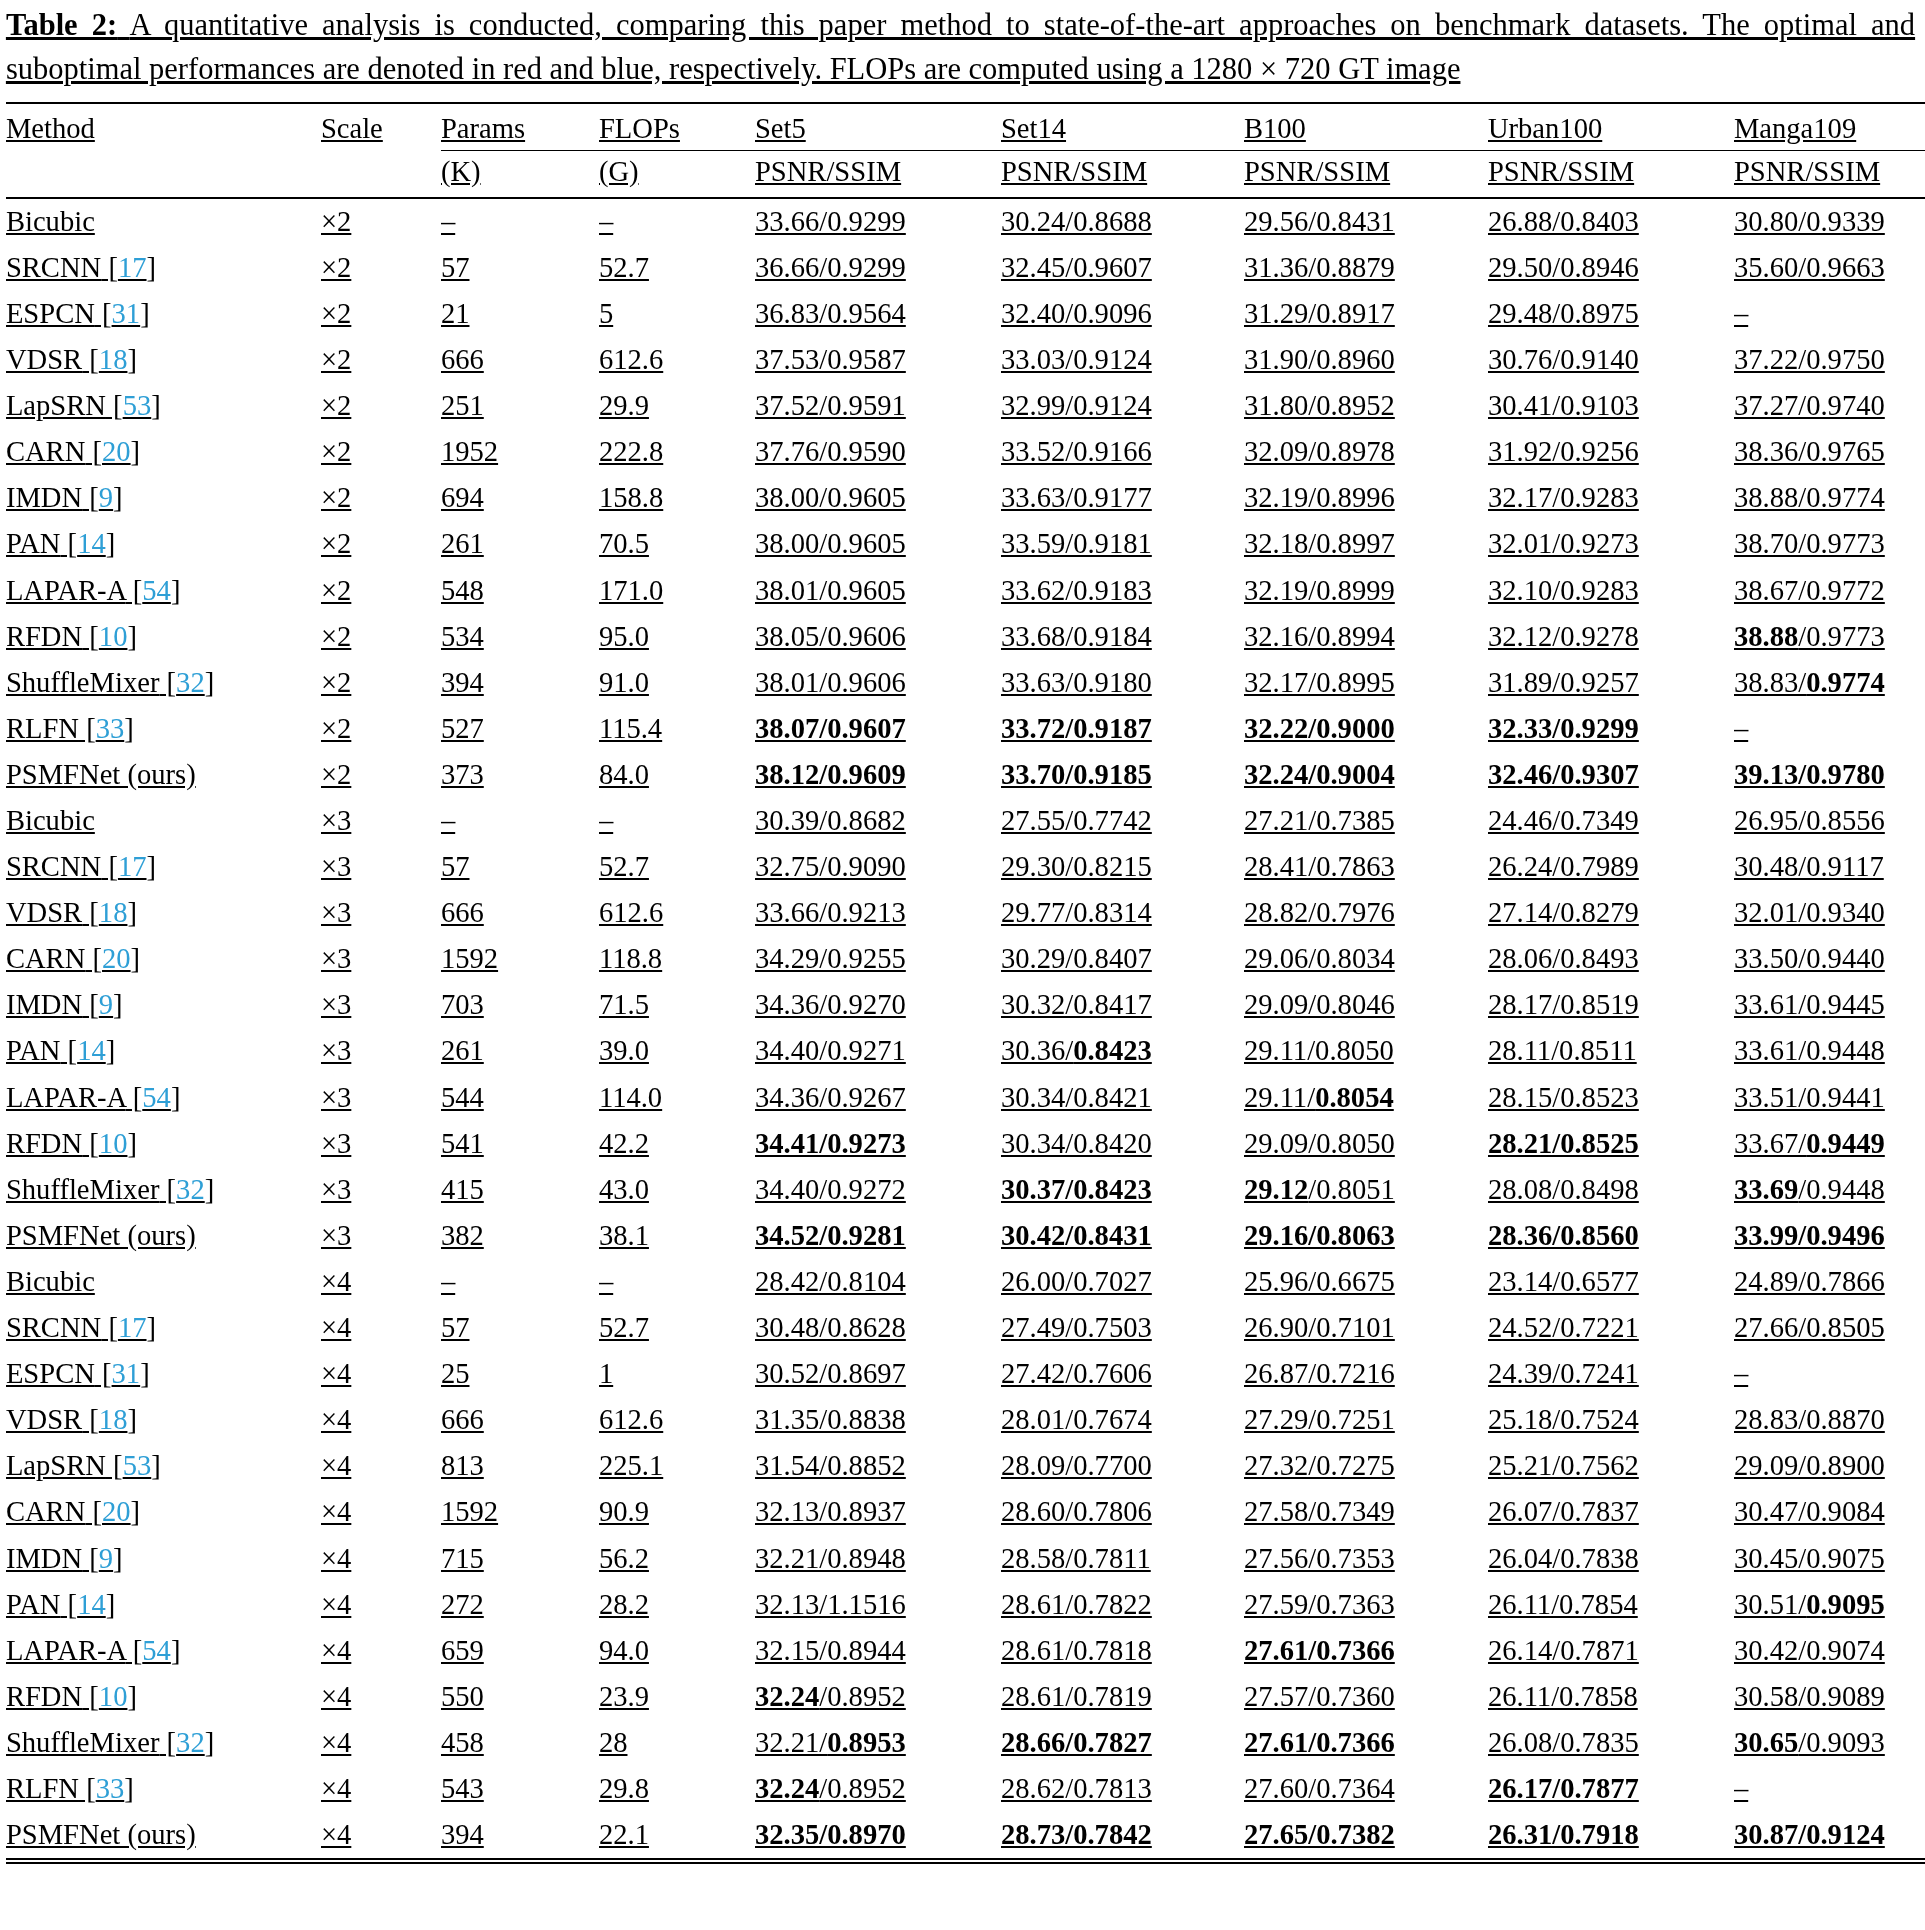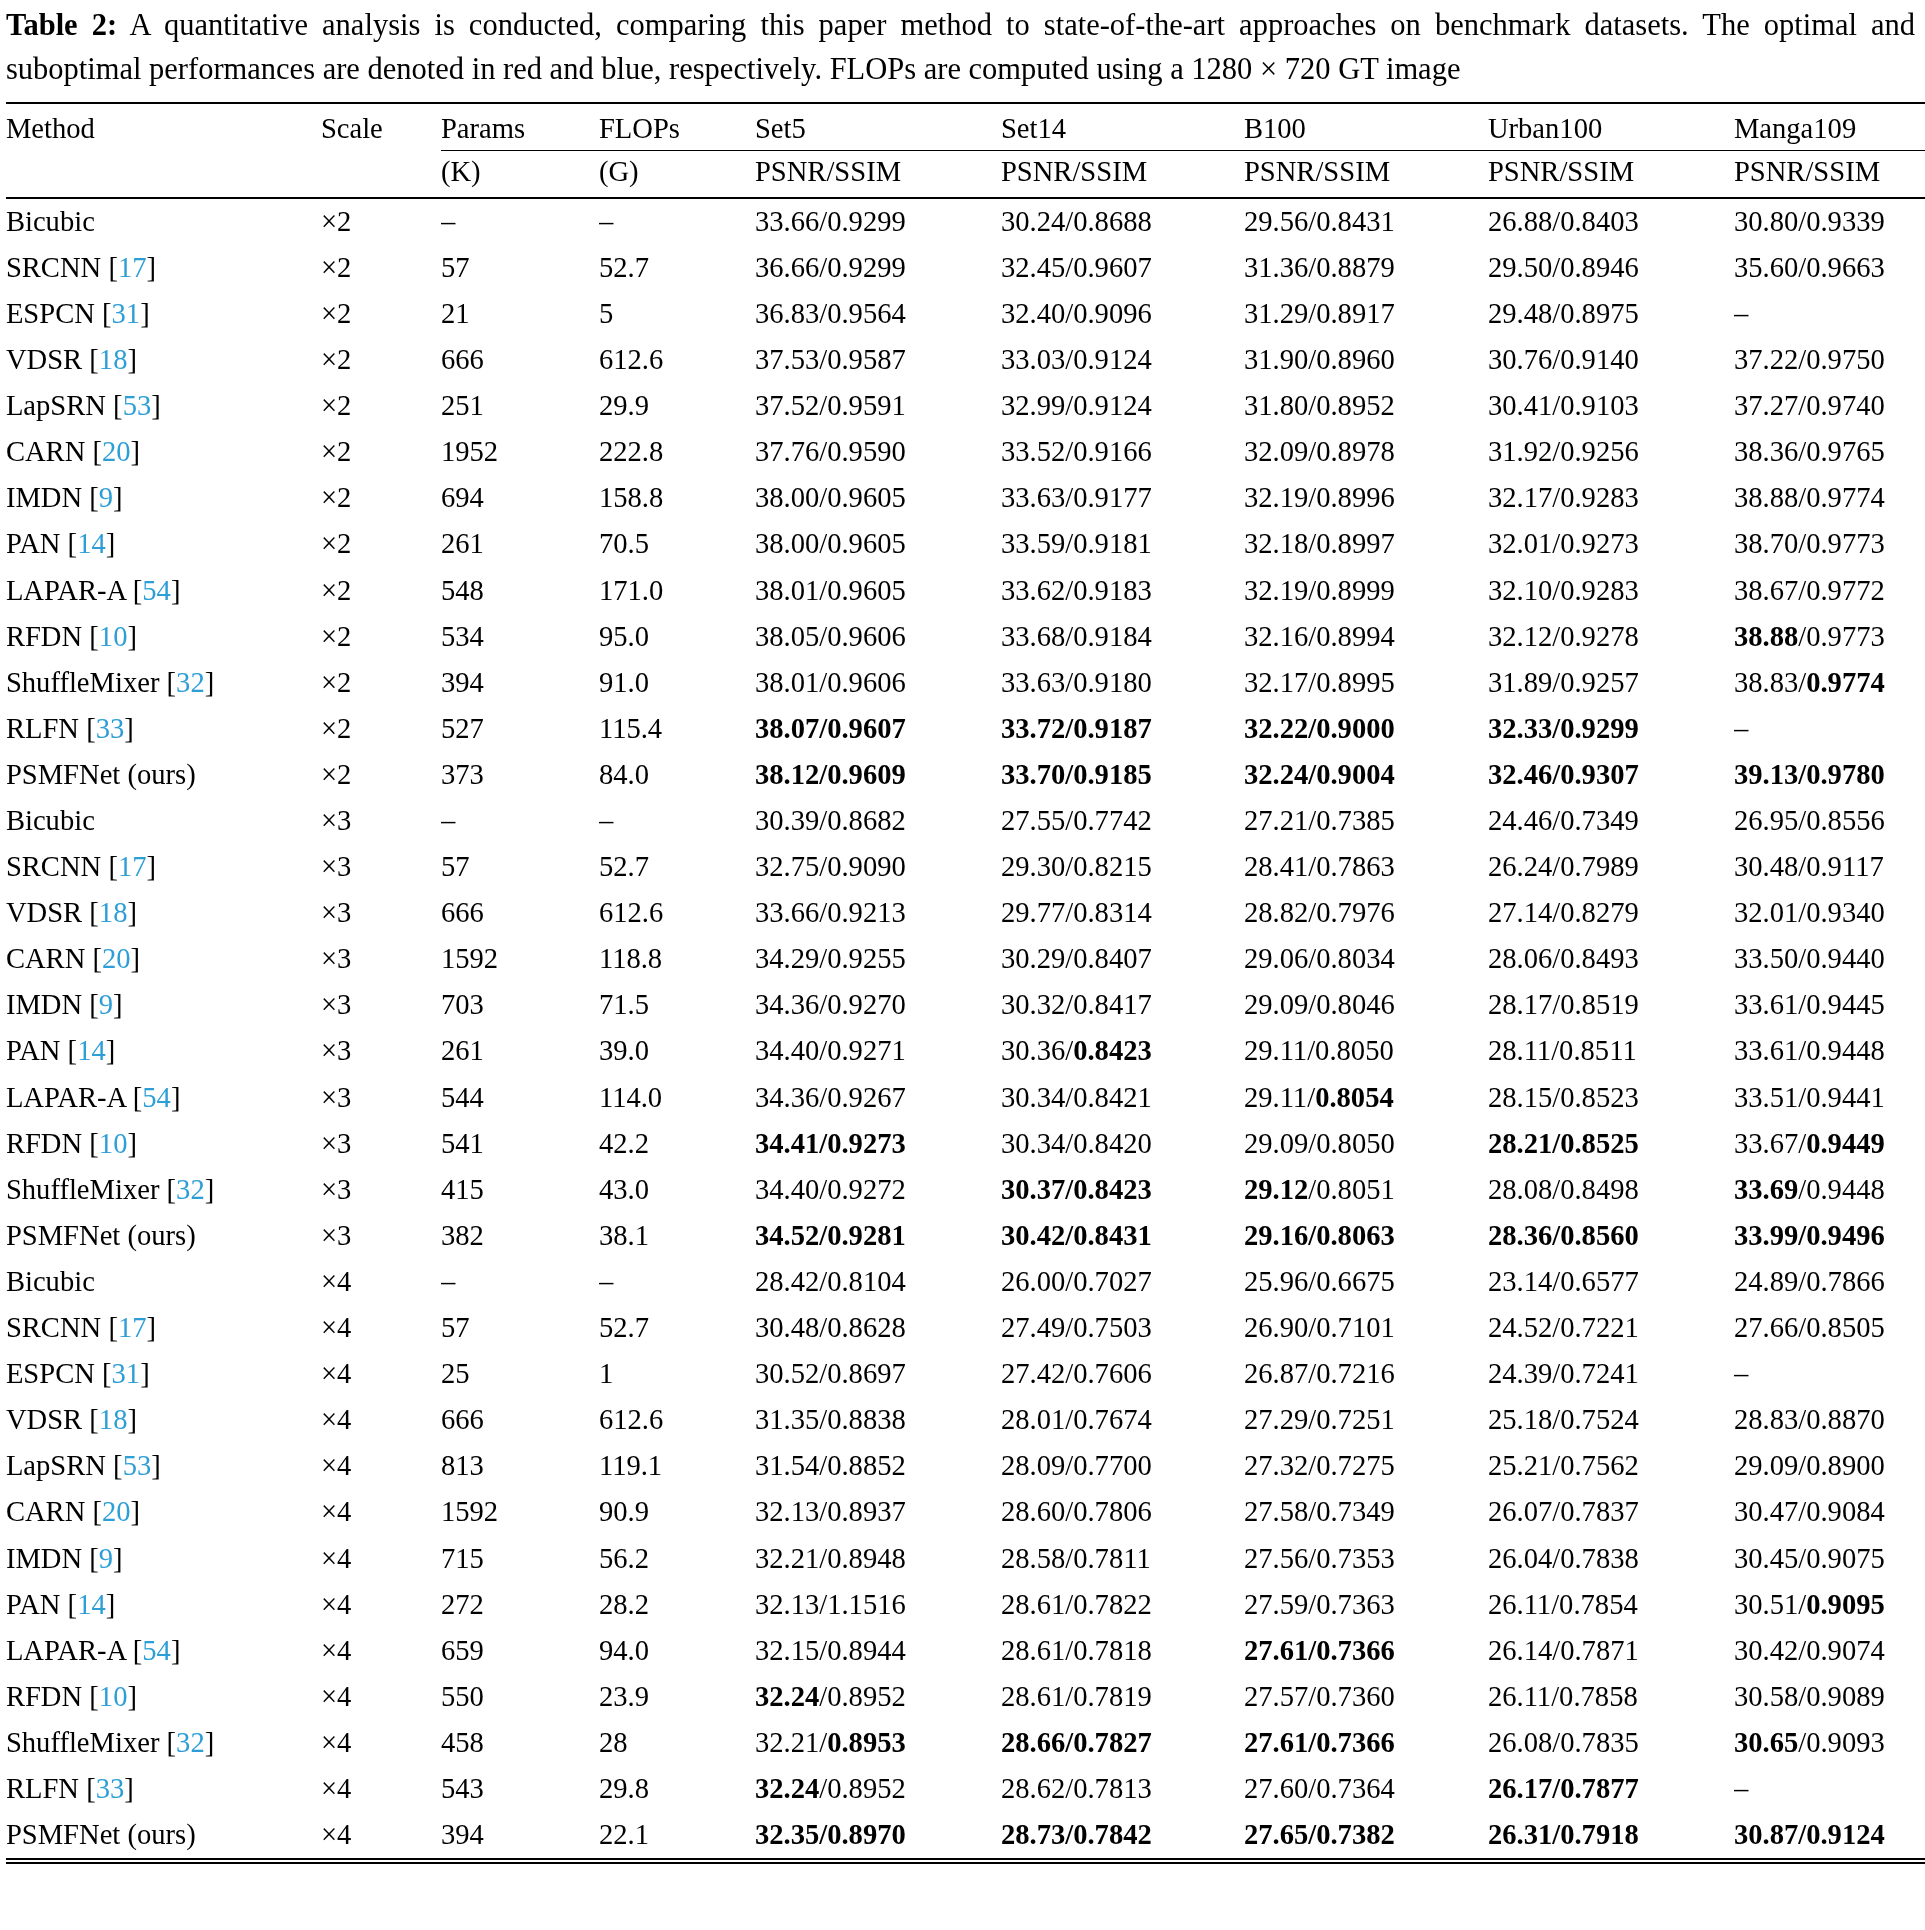--- a/index.html
+++ b/index.html
@@ -6,20 +6,21 @@
   html, body {
     margin: 0;
     padding: 0;
     background: #ffffff;
     color: #000000;
     font-family: "Liberation Serif", "DejaVu Serif", serif;
   }
   .page {
     width: 1923px;
     padding: 3.9px 7.9px 0 5.9px;
+    text-decoration: underline;
   }
   .caption {
     font-size: 30.5px;
     line-height: 1.44;
     text-align: justify;
     margin-bottom: 9.9px;
   }
   .cap-label { font-weight: bold; }
   table.results {
     width: 100%;
@@ -384,21 +385,21 @@
           <td>31.35/0.8838</td>
           <td>28.01/0.7674</td>
           <td>27.29/0.7251</td>
           <td>25.18/0.7524</td>
           <td>28.83/0.8870</td>
         </tr>
         <tr>
           <td><span>LapSRN</span> [<span class="cite">53</span>]</td>
           <td>×4</td>
           <td>813</td>
-          <td>119.1</td>
+          <td>225.1</td>
           <td>31.54/0.8852</td>
           <td>28.09/0.7700</td>
           <td>27.32/0.7275</td>
           <td>25.21/0.7562</td>
           <td>29.09/0.8900</td>
         </tr>
         <tr>
           <td><span>CARN</span> [<span class="cite">20</span>]</td>
           <td>×4</td>
           <td>1592</td>

